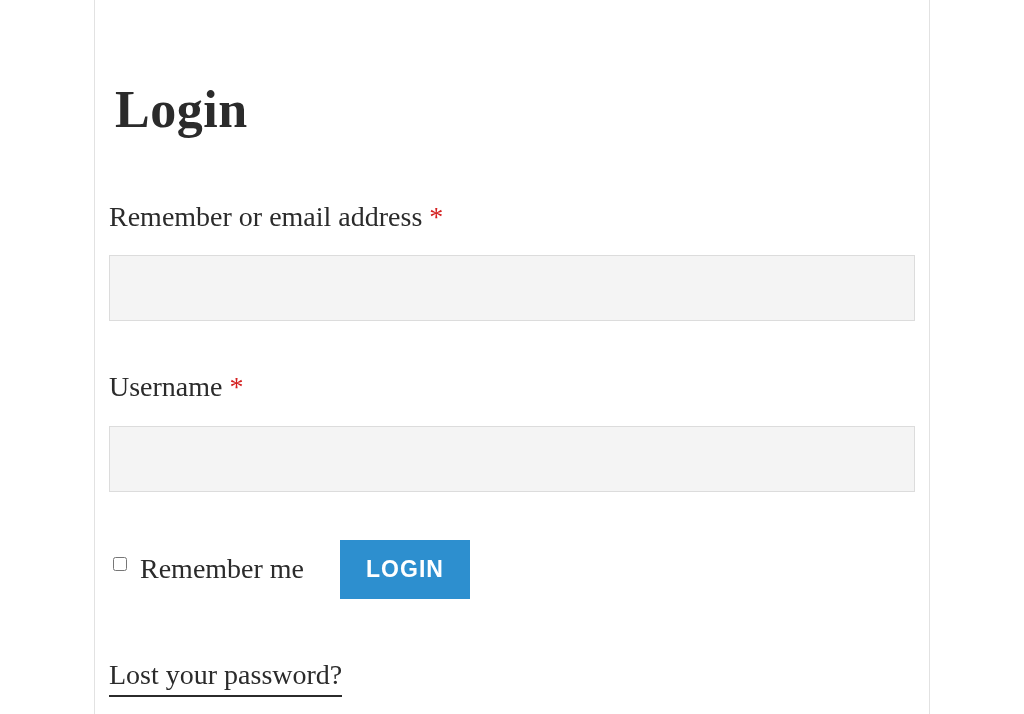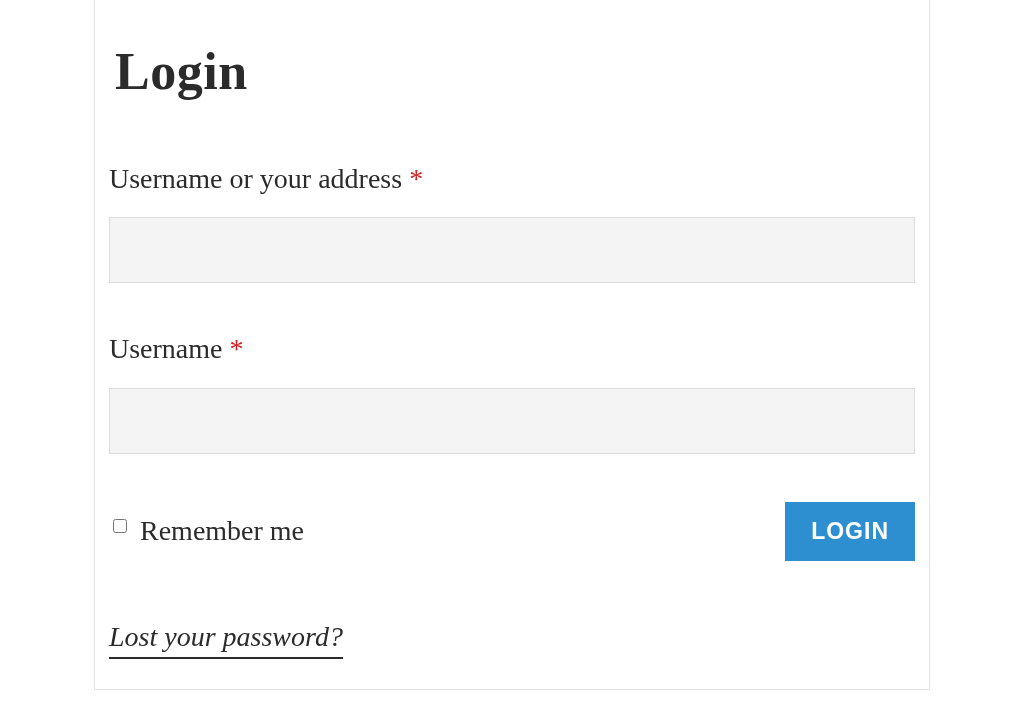--- a/index.html
+++ b/index.html
@@ -17,21 +17,21 @@
     margin: 0 auto;
     width: 836px;
     min-height: 690px;
     border-left: 1px solid #e2e2e2;
     border-right: 1px solid #e2e2e2;
     border-bottom: 1px solid #e2e2e2;
     padding: 0 0 30px 0;
     background: #ffffff;
   }
   .inner {
-    padding: 42px 14px 0 14px;
+    padding: 80px 14px 0 14px;
   }
   h1.login-title {
     font-size: 52px;
     font-weight: 700;
     margin: 0 0 60px 6px;
     color: #2b2b2b;
     letter-spacing: 0.5px;
   }
   .field-block {
     margin-bottom: 48px;
@@ -51,21 +51,20 @@
     height: 66px;
     background: #f4f4f4;
     border: 1px solid #dcdcdc;
     font-size: 22px;
     padding: 0 14px;
     font-family: Georgia, "Times New Roman", serif;
     color: #2b2b2b;
   }
   .row-remember {
     display: flex;
-    justify-content: space-between;
     align-items: center;
     margin-top: 10px;
     margin-bottom: 60px;
     gap: 36px;
   }
   .remember-wrap {
     display: flex;
     align-items: flex-start;
     gap: 10px;
     font-size: 28px;
@@ -87,34 +86,33 @@
     padding: 16px 26px;
     cursor: pointer;
   }
   .lost-link {
     font-size: 28px;
     color: #2b2b2b;
     text-decoration: none;
     border-bottom: 2px solid #2b2b2b;
     padding-bottom: 4px;
     display: inline-block;
-    font-style: italic;
   }
 </style>
 </head>
 <body>
 
 <div class="panel">
   <div class="inner">
 
     <h1 class="login-title">Login</h1>
 
     <div class="field-block">
       <div class="field-label">
-        <span>Username or your address </span><span class="req">*</span>
+        <span>Remember or email address </span><span class="req">*</span>
       </div>
       <input type="text" class="text-input" value="" style="">
     </div>
 
     <div class="field-block">
       <div class="field-label">
         <span>Username </span><span class="req">*</span>
       </div>
       <input type="password" class="text-input" value="" style="">
     </div>

